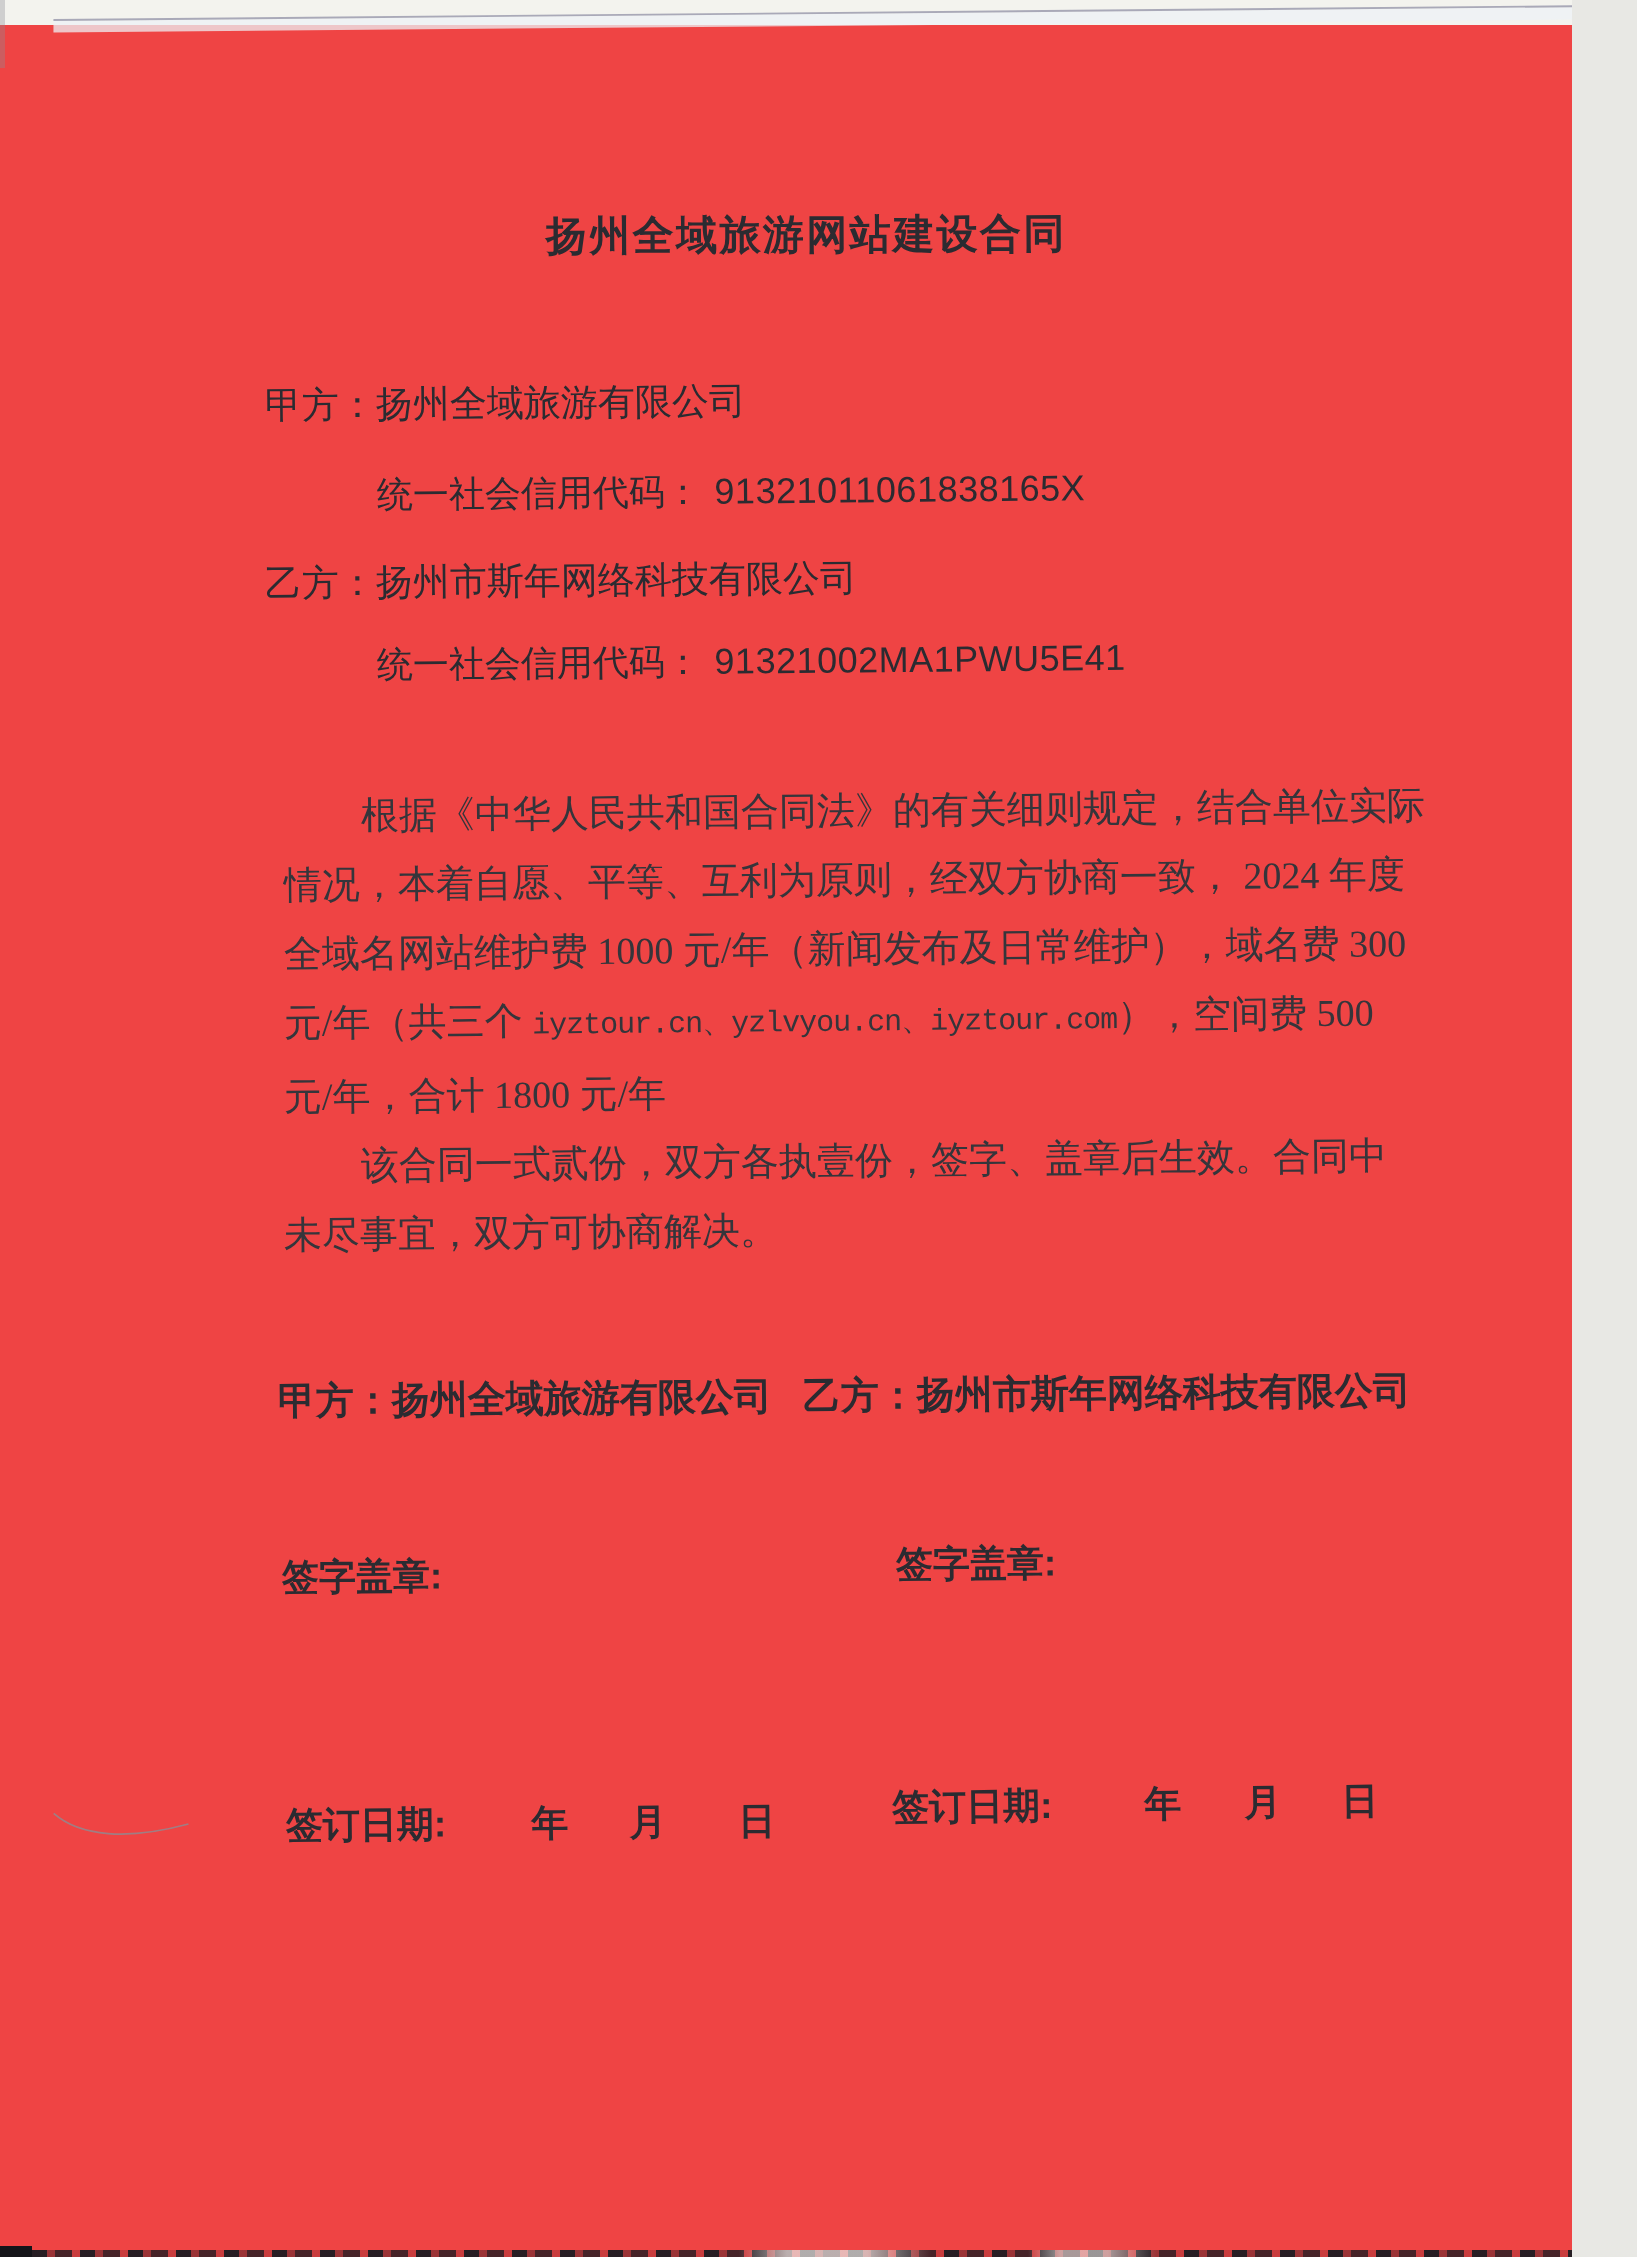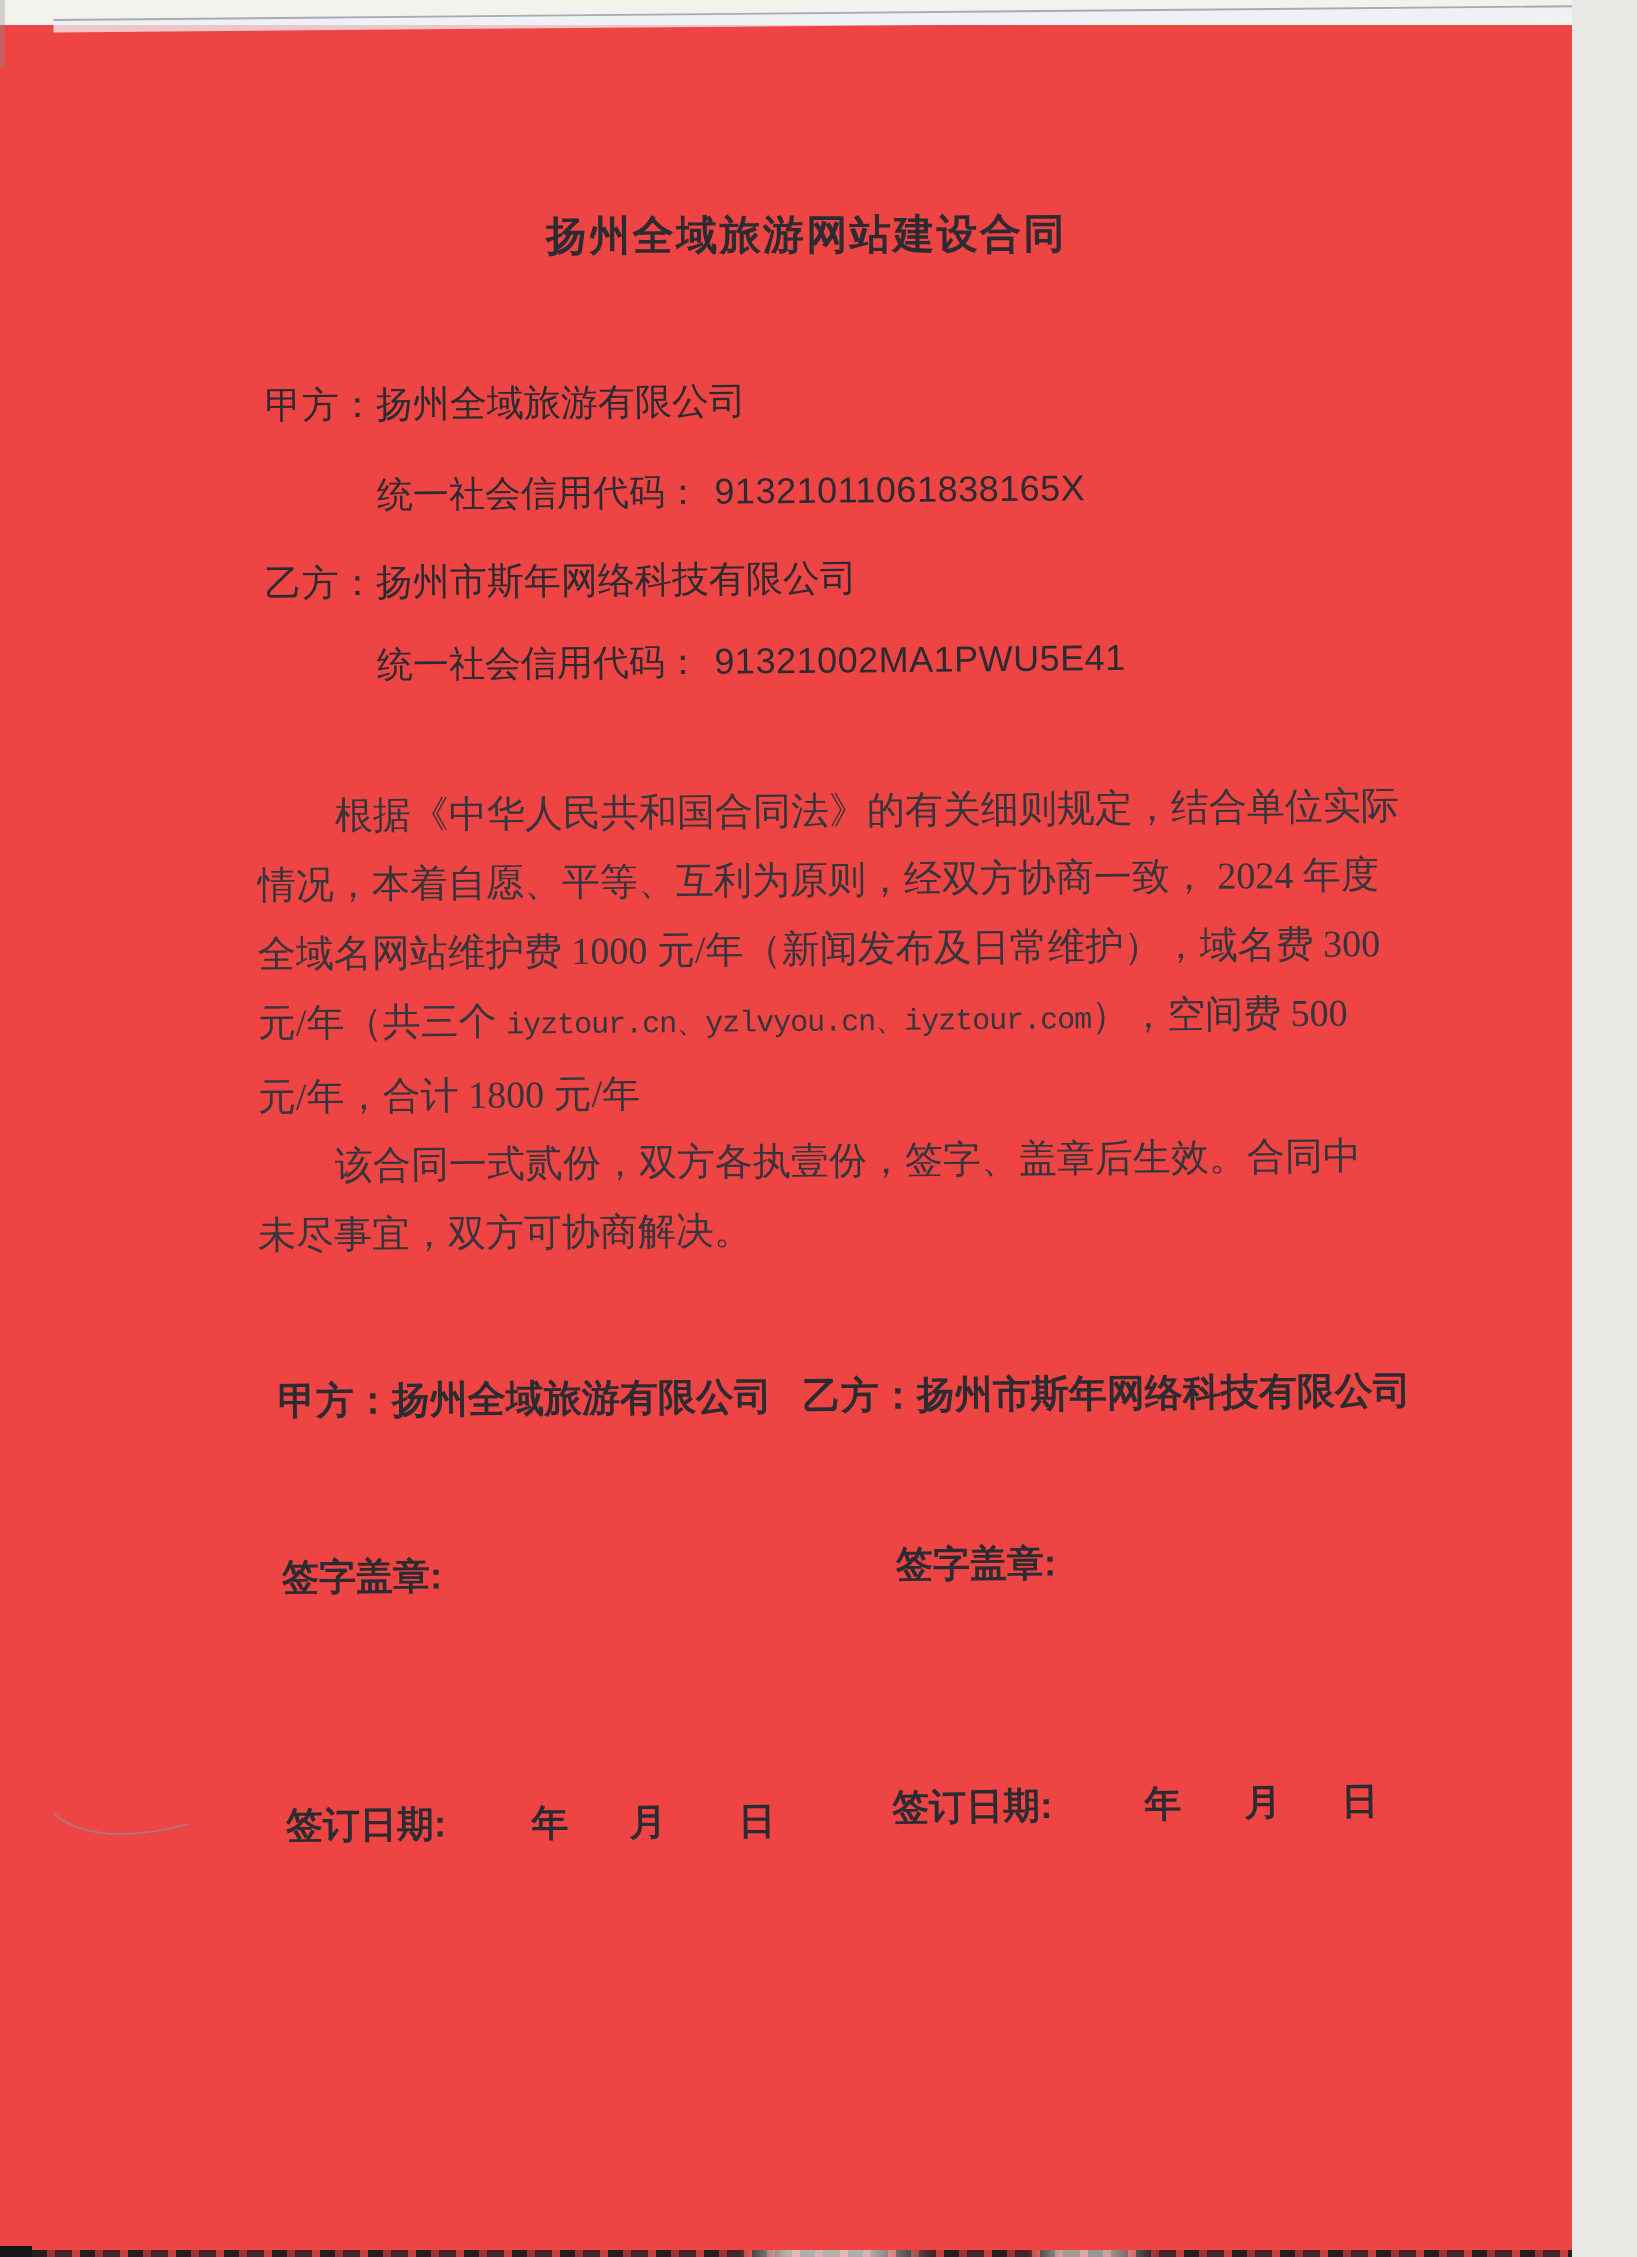--- a/index.html
+++ b/index.html
@@ -17,21 +17,21 @@
   .heading{font-family:"Liberation Sans","DejaVu Sans",sans-serif;color:#2b2b31;}
   .serif{font-family:"Liberation Serif","DejaVu Serif",serif;color:#35353b;}
   .mono{font-family:"Liberation Mono","DejaVu Sans Mono",monospace;font-size:30px;letter-spacing:-1px;}
   .page-title{
     font-size:41px;letter-spacing:2.4px;font-weight:600;
     white-space:nowrap;transform:rotate(-0.3deg);transform-origin:0 50%;
   }
   .party-line{font-size:37px;line-height:44px;white-space:nowrap;}
   .credit-line{font-size:36px;line-height:44px;white-space:nowrap;}
   .credit-line .code{margin-left:13.5px;letter-spacing:0.5px;}
-  .body-block{left:258px;top:782px;width:1178px;}
+  .body-block{left:284px;top:782px;width:1178px;}
   .body-line{
     font-size:38px;line-height:69px;white-space:nowrap;
     transform:rotate(-0.55deg);transform-origin:0 50%;
   }
   .body-line.indent{padding-left:77px;}
   .sig-line{font-size:38px;line-height:44px;white-space:nowrap;font-weight:600;}
   .sig-line .party-b{margin-left:31px;}
   .seal-label{font-size:37px;line-height:44px;white-space:nowrap;font-weight:600;}
   .date-row{font-size:37px;line-height:48px;white-space:nowrap;font-weight:600;}
   .date-row .y{margin-left:85px;}

